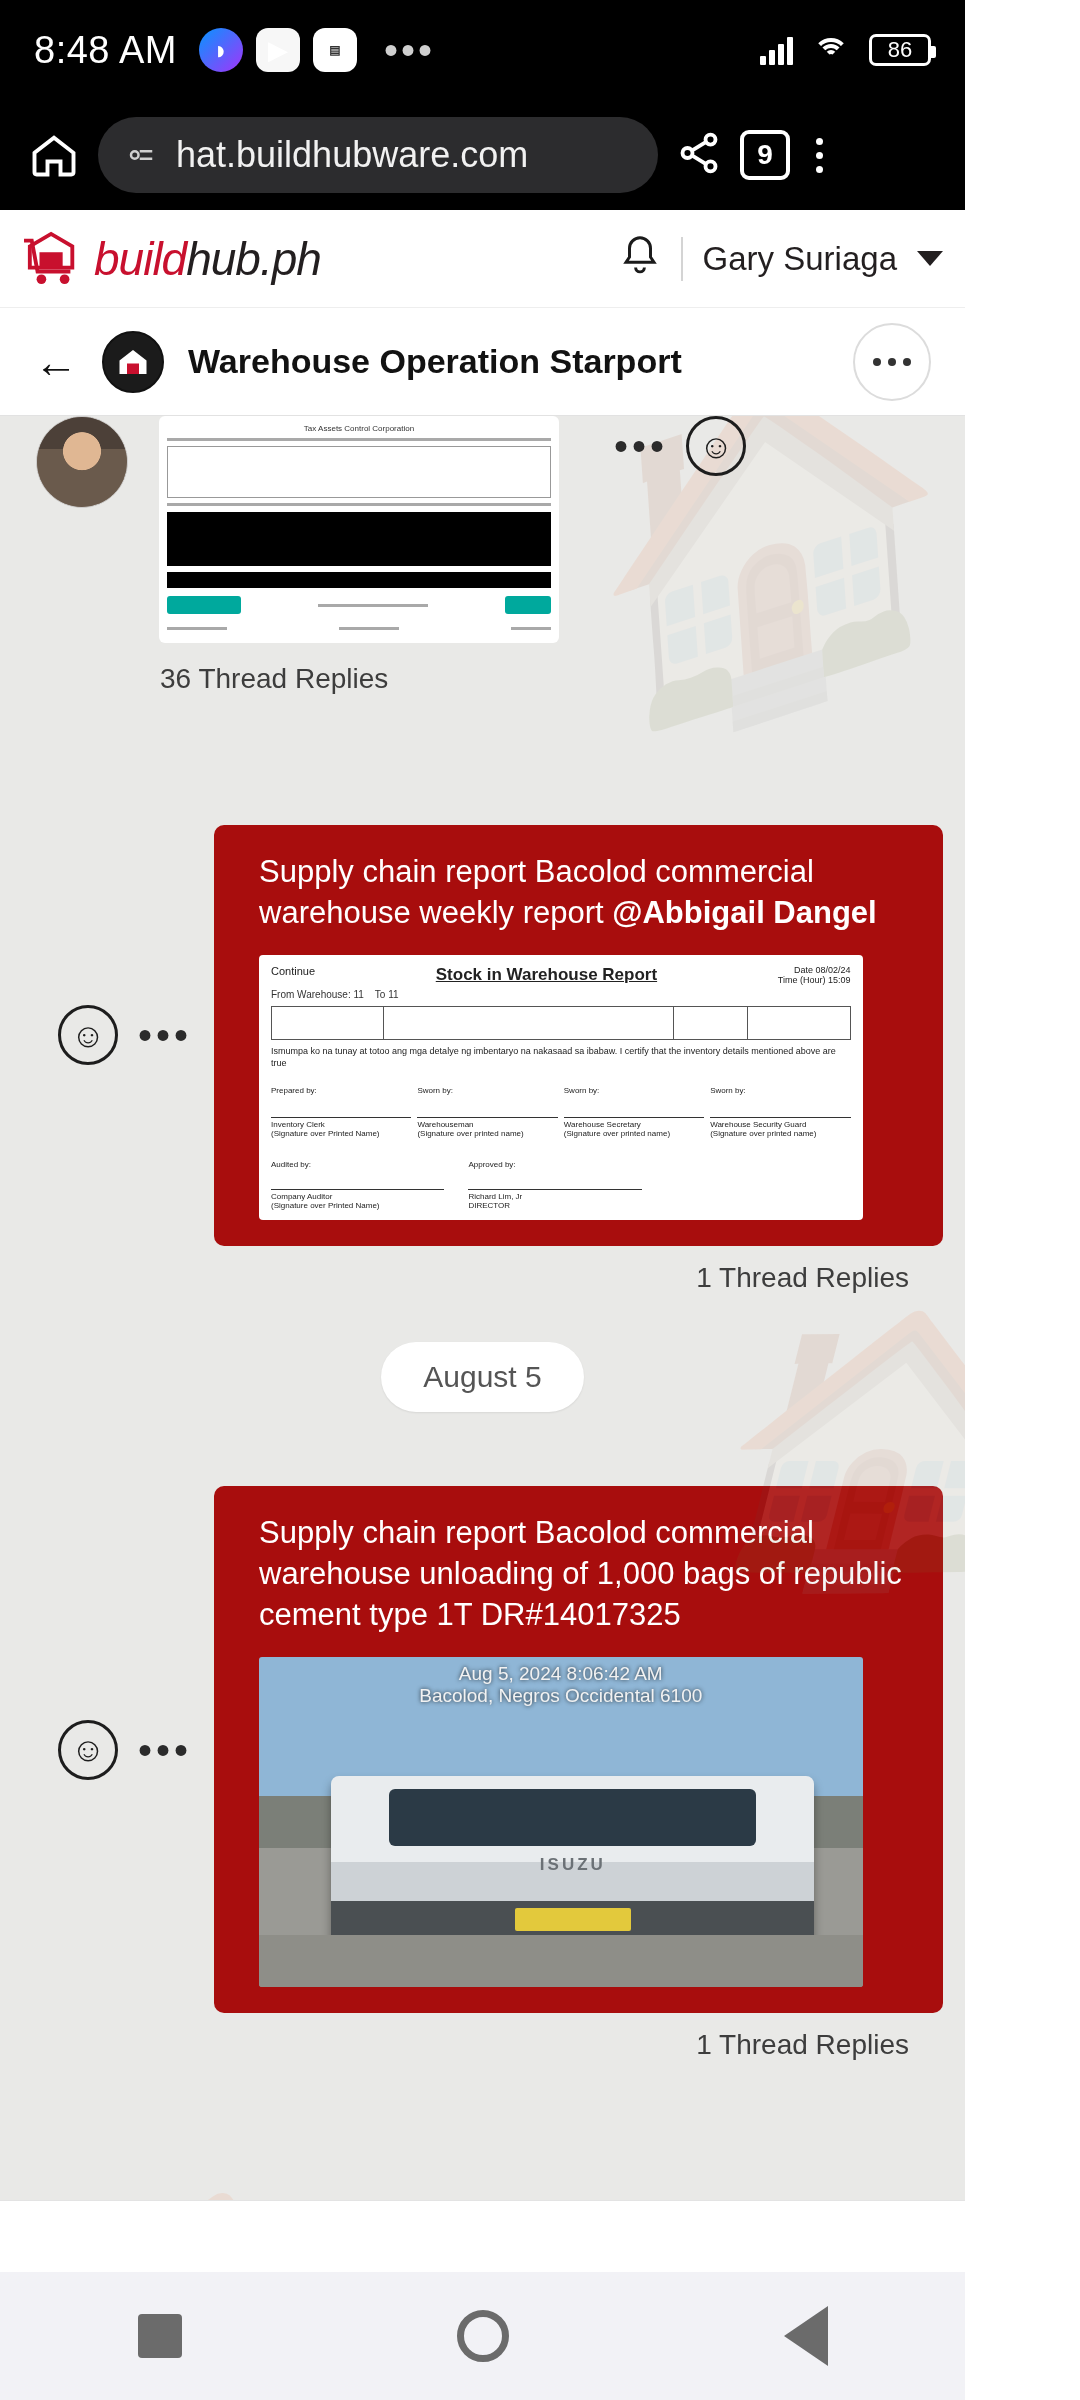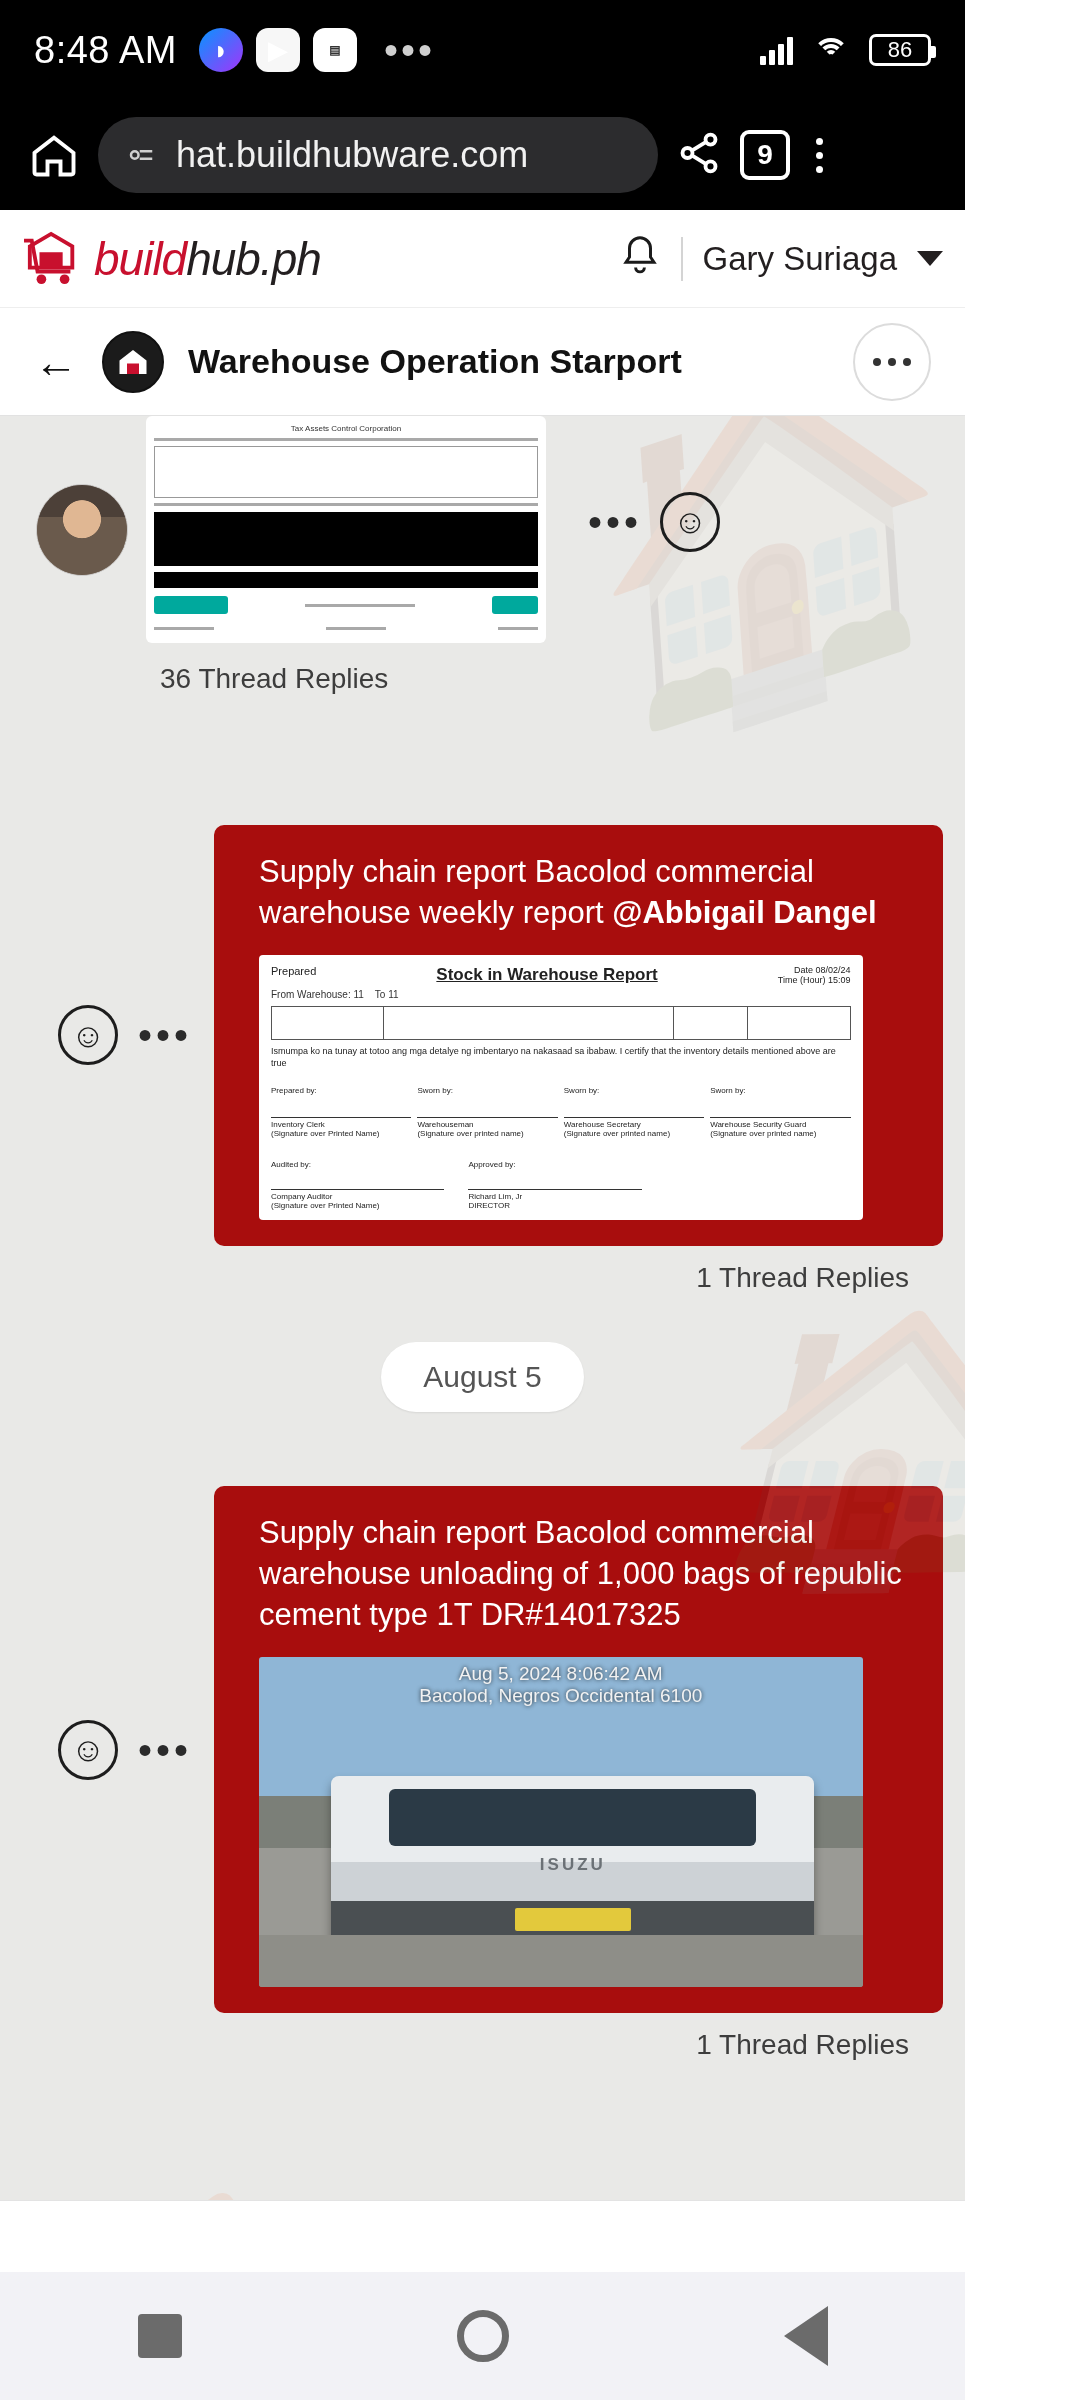--- a/index.html
+++ b/index.html
@@ -221,22 +221,22 @@
     font-style: italic;
     font-family: "Liberation Sans", sans-serif;
   }
 
   .msg-row { display: flex; align-items: flex-start; position: relative; }
 
   
   .partial {
     padding: 0 0 0 36px;
     display: flex;
-    align-items: center;
-    gap: 18px;
+    align-items: flex-start;
+    gap: 31px;
   }
   .avatar-img {
     width: 92px; height: 92px; border-radius: 50%;
     background: #8d7f72;
     overflow: hidden;
     position: relative;
     flex: 0 0 auto;
     border: 1px solid #cfcfcf;
   }
   .avatar-img .face {
@@ -560,21 +560,21 @@
 
     <div class="out-row" style="margin-top:130px;">
       <div class="out-actions">
         <div class="emoji-btn">☺</div>
         <div class="dots-inline">•••</div>
       </div>
       <div class="bubble">
         <div class="btext"><span>Supply chain report Bacolod commercial warehouse weekly report </span><b>@Abbigail Dangel</b></div>
         <div class="attach-white">
           <div class="rep-head">
-            <div>Prepared</div>
+            <div>Continue</div>
             <div style="text-align:center;flex:1">
               <div class="rep-title">Stock in Warehouse Report</div>
             </div>
             <div style="text-align:right;font-size:9px;">
               <div><span>Date</span>
                    <span>08/02/24</span></div>
               <div><span>Time (Hour)</span>
                    <span>15:09</span></div>
             </div>
           </div>

